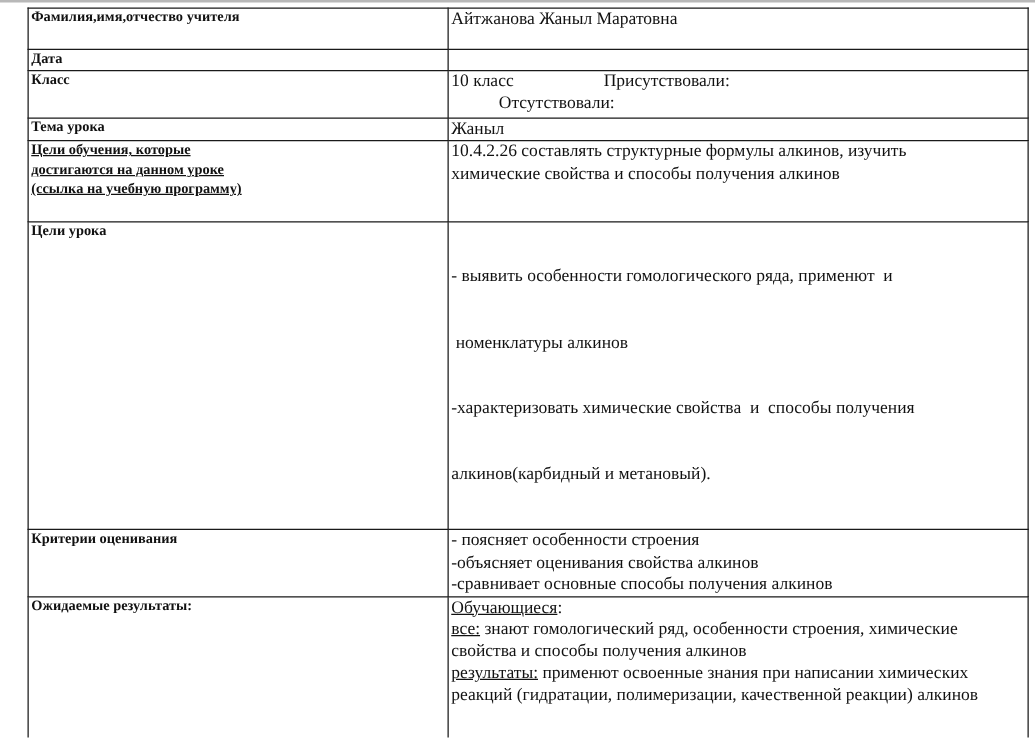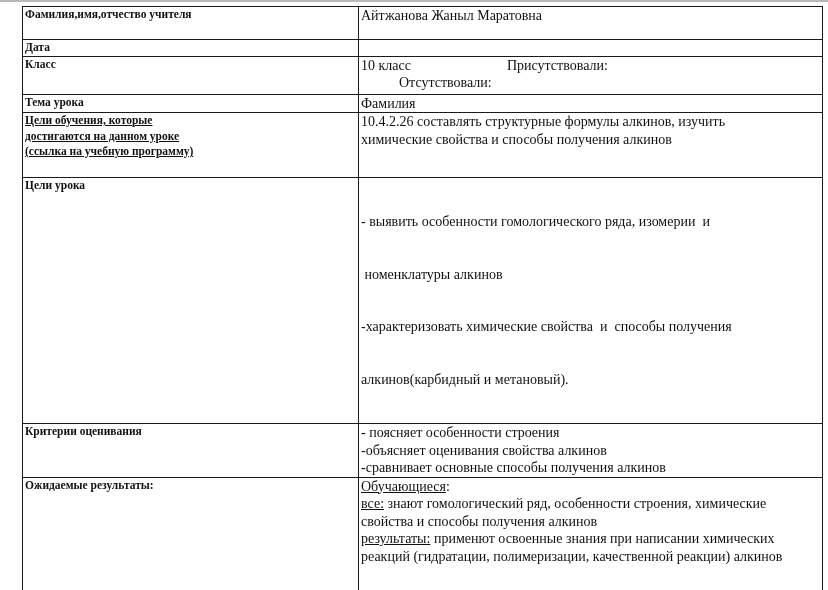--- a/index.html
+++ b/index.html
@@ -50,21 +50,21 @@
     .u { text-decoration: underline; }
     .r1 td { height: 32px; }
     .r2 td { height: 32px; }
     .r3 td { height: 14px; }
     .r4 td { height: 37px; }
     .r5 td { height: 17px; }
     .r6 td { height: 64px; }
     .r7 td { height: 74px; }
     .r8 td { height: 50px; }
     .r9 td { height: 194px; }
-    .cls-line .present { display: inline-block; margin-left: 96px; }
+    .cls-line .present { display: inline-block; margin-left: 72px; }
     .cls-line2 { padding-left: 38px; }
   </style>
 </head>
 <body>
 
 <div class="topline"></div>
 
 <table class="plan">
   <tbody>
   <tr class="r2">
@@ -79,34 +79,34 @@
     <td class="label">Класс</td>
     <td class="value">
       <div class="cls-line">
         <span>10 класс</span><span class="present">Присутствовали:</span>
       </div>
       <div class="cls-line2">Отсутствовали:</div>
     </td>
   </tr>
   <tr class="r5">
     <td class="label">Тема урока</td>
-    <td class="value">Фамилия</td>
+    <td class="value">Жаныл</td>
   </tr>
   <tr class="r6">
     <td class="label">
       <div style="width:170px;text-decoration:underline;">Цели обучения, которые достигаются на данном уроке (ссылка на учебную программу)</div>
     </td>
     <td class="value">
       <div style="width:420px;">10.4.2.26 составлять структурные формулы алкинов, изучить химические свойства и способы получения алкинов</div>
     </td>
   </tr>
   <tr class="r7">
     <td class="label">Цели урока</td>
     <td class="value" style="white-space:pre;">
-      <div>- выявить особенности гомологического ряда, изомерии  и</div>
+      <div>- выявить особенности гомологического ряда, применют  и</div>
       <div> номенклатуры алкинов</div>
       <div>-характеризовать химические свойства  и  способы получения</div>
       <div>алкинов(карбидный и метановый).</div>
     </td>
   </tr>
   <tr class="r8">
     <td class="label">Критерии оценивания</td>
     <td class="value">
       <div>- поясняет особенности строения</div>
       <div>-объясняет оценивания свойства алкинов</div>

